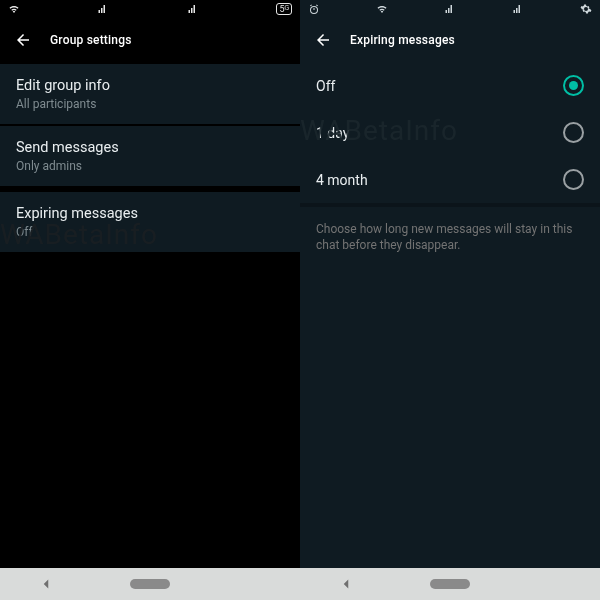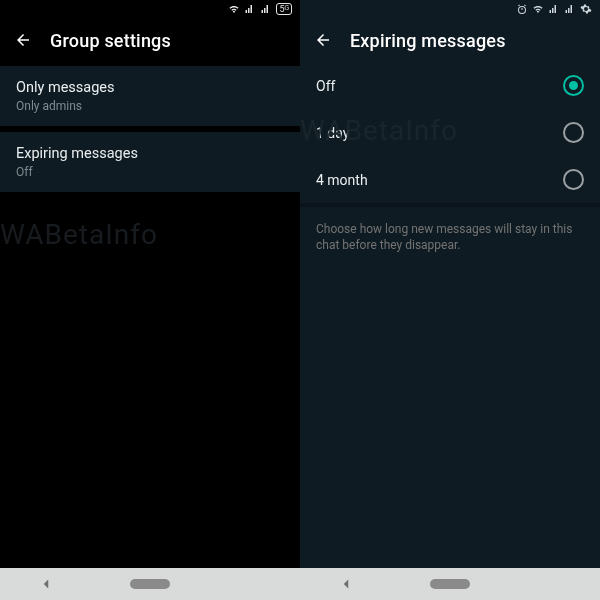--- a/index.html
+++ b/index.html
@@ -1,26 +1,26 @@
 <!DOCTYPE html>
 <html><head>
 <meta charset="utf-8">
 <style>
   html,body{margin:0;padding:0;width:600px;height:600px;background:#e8e8e8;font-family:Roboto,Arial,sans-serif;overflow:hidden}
   .wrap{display:flex;width:600px;height:600px}
   .pane{width:300px;height:600px;background:#000;position:relative;display:flex;flex-direction:column}
   .pane.right{background:#0f1b22}
-  .statusbar{height:18px;display:flex;justify-content:flex-end;align-items:center;gap:4px;padding:0 8px;color:#e6e6e6;background:transparent}
+  .statusbar{height:18px;display:flex;justify-content:space-between;align-items:center;gap:4px;padding:0 8px;color:#e6e6e6;background:transparent}
   .statusbar svg{width:12px;height:12px;fill:#e6e6e6}
   .s5g{font-size:9px;border:1px solid #e6e6e6;border-radius:3px;padding:0 2px;line-height:10px;color:#e6e6e6}
   .pane.right .statusbar svg{fill:#cfd8dc}
   .appbar{height:44px;display:flex;align-items:center;gap:18px;padding:0 14px;color:#fff}
   .pane.left .appbar{background:#000}
   .pane.right .appbar{background:#0f1b22}
-  .appbar .title{font-size:18px;font-weight:500;letter-spacing:.2px}
+  .appbar .title{font-size:12px;font-weight:500;letter-spacing:.2px}
   .back{width:18px;height:18px;display:inline-flex;align-items:center;justify-content:center}
   .back svg{width:18px;height:18px;fill:#fff}
   .content{flex:1;position:relative}
   .wm{position:absolute;left:0;right:0;color:#1f2a31;font-size:28px;font-weight:400;letter-spacing:1px;opacity:.9;pointer-events:none;user-select:none;white-space:nowrap;overflow:hidden}
   .pane.left .wm{top:156px;color:#1a1f23}
   .pane.right .wm{top:52px;color:#1b272d}
   .sep{height:2px;background:#000}
   .item{padding:13px 16px;color:#e9eef0}
   .item.dark{background:#0f1b22}
   .item .primary{font-size:14.5px;line-height:18px;color:#e9eef0}
@@ -59,23 +59,27 @@
             <path d="M20 11H7.83l5.59-5.59L12 4l-8 8 8 8 1.41-1.41L7.83 13H20v-2z"></path>
           </svg>
       </span>
       <span class="title">Group settings</span>
     </div>
 
     <div class="content">
       <div class="wm">WABetaInfo</div>
 
       <div class="sep"></div>
+      <div class="item dark">
+        <div class="primary">Edit group info</div>
+        <div class="secondary">All participants</div>
+      </div>
       <div class="sep"></div>
       <div class="item dark">
-        <div class="primary">Only messages</div>
+        <div class="primary">Send messages</div>
         <div class="secondary">Only admins</div>
       </div>
       <div class="sep" style="height:6px"></div>
       <div class="item dark">
         <div class="primary">Expiring messages</div>
         <div class="secondary">Off</div>
       </div>
       <div class="sep" style="height:6px"></div>
     </div>
 

